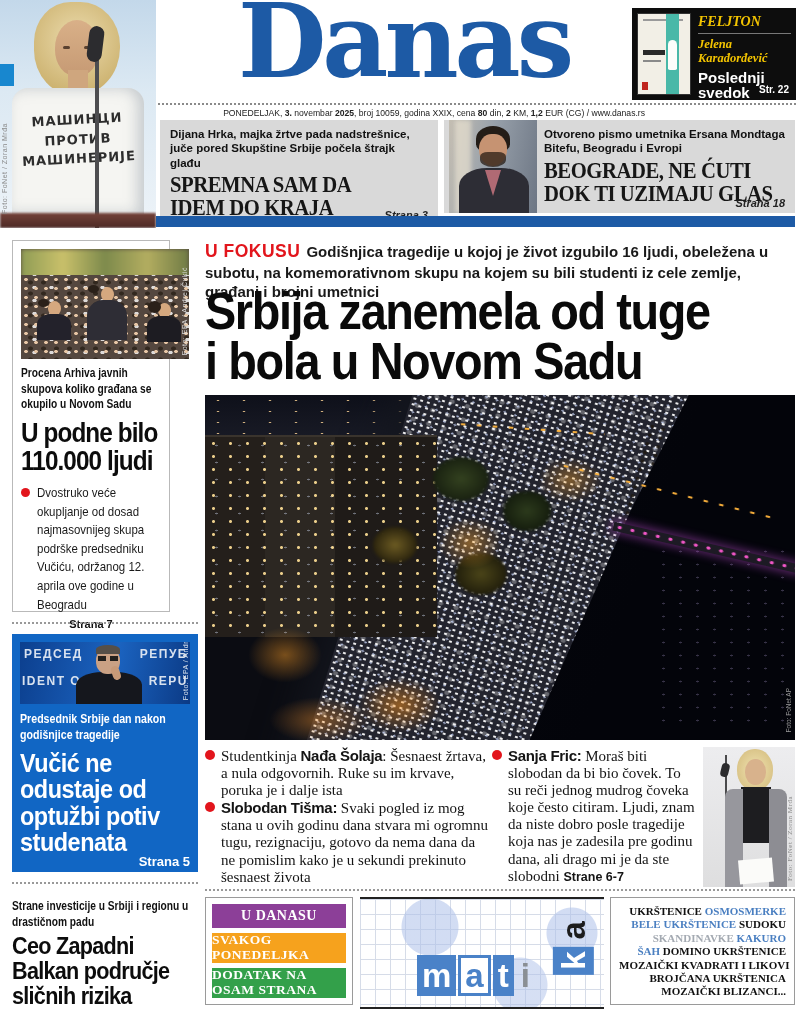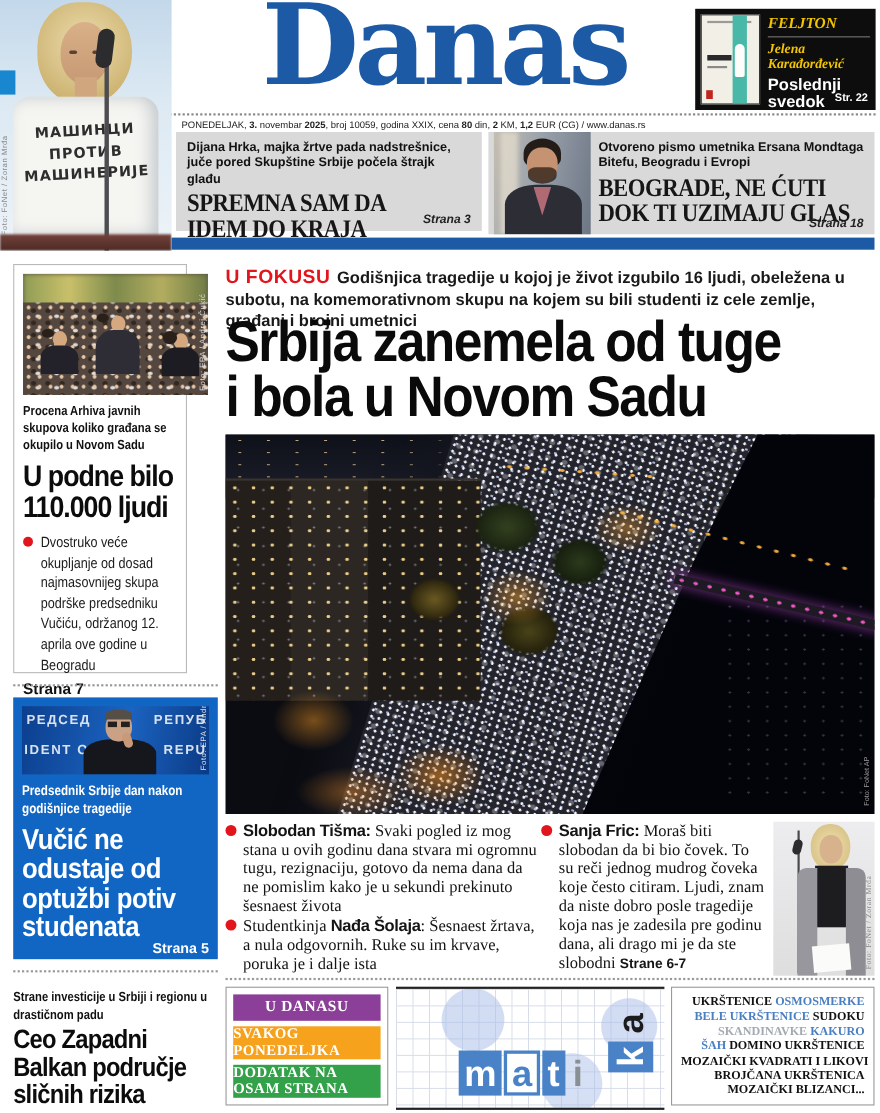--- a/index.html
+++ b/index.html
@@ -10,21 +10,21 @@
   .cx85{transform:scaleX(.85);transform-origin:0 0;width:117.6%;}
   .vcred{position:absolute;writing-mode:vertical-rl;transform:rotate(180deg);
          font-size:7px;color:#8a8a8a;letter-spacing:.5px;white-space:nowrap;}
 
   
   .logo{left:178px;top:-10px;width:452px;text-align:center;
         font-family:"DejaVu Serif",serif;font-weight:bold;font-size:102px;line-height:1;
         color:#1d5aa5;letter-spacing:-4px;}
   .blue-square{left:0;top:64px;width:14px;height:22px;background:#1887cf;z-index:6;}
   .dotline{left:26px;top:103px;width:770px;border-top:2px dotted #8a8a8a;height:0;}
-  .dateline{left:165px;top:108px;width:480px;text-align:left;font-size:8.6px;color:#222;}
+  .dateline{left:165px;top:108px;width:480px;text-align:right;font-size:8.6px;color:#222;}
   .dateline .bd{font-weight:bold;}
 
   
   .feljton{right:4px;top:8px;width:164px;height:92px;background:#0d0d0d;z-index:6;
            display:flex;padding:5px;box-sizing:border-box;}
   .book{position:relative;width:52px;height:80px;background:#f2efe6;border:1px solid #333;flex:0 0 auto;}
   .book-band{position:absolute;left:28px;top:0;width:13px;height:100%;background:#49b8a8;}
   .book-fig{position:absolute;left:30px;top:26px;width:9px;height:30px;background:#fdfdfb;border-radius:5px 5px 2px 2px;}
   .book-title{position:absolute;left:5px;top:36px;width:22px;height:5px;background:#2a2a2a;}
   .book-line{position:absolute;left:5px;top:46px;width:18px;height:2px;background:#8a8a8a;}
@@ -53,21 +53,21 @@
            transform:rotate(-3deg);font-family:"DejaVu Sans",sans-serif;
            font-size:13px;font-weight:bold;color:#2d2d2d;letter-spacing:1px;line-height:1.5;}
   .wm-mic-head{position:absolute;left:88px;top:26px;width:15px;height:36px;background:#2c2c2f;
                border-radius:8px;transform:rotate(7deg);}
   .wm-mic-rod{position:absolute;left:95px;top:58px;width:4px;height:170px;background:#4d4d50;}
   .wm-band{position:absolute;left:0;bottom:0;width:100%;height:15px;
            background:linear-gradient(#73423a,#4d2a25);filter:blur(1px);}
 
   
   .teaser{background:#d9d9d9;}
-  .teaser1{left:160px;top:120px;width:278px;height:90px;padding:7px 10px;box-sizing:border-box;}
+  .teaser1{left:160px;top:120px;width:278px;height:105px;padding:7px 10px;box-sizing:border-box;}
   .teaser2{left:444px;top:120px;width:351px;height:93px;}
   .kicker{font-size:11.5px;font-weight:bold;line-height:1.25;color:#111;}
   .teaser-hl{font-family:"Liberation Serif",serif;font-weight:bold;font-size:23px;line-height:1.0;
              color:#161616;margin-top:3px;letter-spacing:-.5px;}
   .teaser-page{position:absolute;right:10px;bottom:4px;font-style:italic;font-weight:bold;
                font-size:11px;color:#222;}
   .man-photo{position:absolute;left:5px;top:0;width:88px;height:93px;overflow:hidden;
              background:linear-gradient(100deg,#c4beb2 0%,#97a0aa 45%,#6d7684 100%);}
   .mn-pillar{position:absolute;left:6px;top:0;width:16px;height:100%;background:rgba(235,228,210,.65);filter:blur(2px);}
   .mn-hair{position:absolute;left:27px;top:6px;width:34px;height:26px;background:#241d17;border-radius:50% 50% 30% 30%;}
@@ -97,21 +97,21 @@
   .cp-body{width:34px;height:26px;border-radius:40% 40% 0 0;margin-top:-2px;}
   .cp-flower{position:absolute;width:38px;height:18px;border-radius:50%;filter:blur(.5px);
     background:radial-gradient(circle at 25% 50%,#e8a7b8 3px,transparent 4px),
                radial-gradient(circle at 55% 40%,#f4f0ea 3px,transparent 4px),
                radial-gradient(circle at 80% 60%,#d98597 3px,transparent 4px),
                radial-gradient(circle at 40% 70%,#5d7а43 3px,transparent 4px),#4e6135;}
   .side-kicker{font-size:12px;font-weight:bold;line-height:1.3;margin-top:7px;}
   .side-hl{font-size:27px;font-weight:bold;line-height:1.04;letter-spacing:-1px;margin-top:6px;color:#0c0c0c;}
   .side-bullet{position:relative;margin-top:9px;padding-left:16px;font-size:13.5px;line-height:1.38;color:#1a1a1a;}
   .side-bullet::before{content:"";position:absolute;left:0;top:4px;width:9px;height:9px;border-radius:50%;background:#e2151c;}
-  .side-page{text-align:left;font-weight:bold;font-size:14px;margin-top:4px;}
+  .side-page{text-align:center;font-weight:bold;font-size:11px;margin-top:4px;}
   .dotsep{border-top:2px dotted #999;height:0;}
 
   .box2{left:12px;top:634px;width:186px;height:238px;background:#1166c4;color:#fff;
         padding:8px;box-sizing:border-box;}
   .vucic-photo{position:relative;width:170px;height:62px;overflow:hidden;
         background:linear-gradient(100deg,#0c3f8e,#1b63c0 55%,#0b3a85);}
   .vp-t{position:absolute;font-weight:bold;font-size:12px;color:#eef2f8;letter-spacing:1.5px;opacity:.9;}
   .vp-head{position:absolute;left:76px;top:6px;width:24px;height:26px;background:#caa184;border-radius:46%;}
   .vp-hair{position:absolute;left:76px;top:3px;width:24px;height:9px;background:#564f48;border-radius:50% 50% 0 0;}
   .vp-glass{position:absolute;left:78px;top:14px;width:20px;height:5px;
@@ -400,24 +400,24 @@
     <div class="mp-glow" style="left:330px;top:60px;width:70px;height:50px;background:radial-gradient(rgba(255,170,50,.4),transparent 65%);"></div>
     <div class="mp-glow" style="left:60px;top:300px;width:110px;height:50px;background:radial-gradient(rgba(255,150,40,.4),transparent 65%);"></div>
     <div class="mp-lightrow" style="right:20px;top:92px;width:220px;transform:rotate(14deg);"></div>
     <div class="mp-lightrow" style="left:250px;top:30px;width:150px;transform:rotate(4deg);"></div>
     <div class="mp-credit">Foto: FoNet AP</div>
   </div>
 
   <div class="abs quotes">
     <div class="qcol1">
       <div class="qitem">
-        <span class="qname">Slobodan Tišma:</span><span> Svaki pogled iz mog stana u ovih godinu dana stvara mi ogromnu tugu, rezignaciju, gotovo da nema dana da ne pomislim kako je u sekundi prekinuto šesnaest života</span>
+        <span>Studentkinja </span><span class="qname">Nađa Šolaja</span><span>: Šesnaest žrtava, a nula odgovornih. Ruke su im krvave, poruka je i dalje ista</span>
       </div>
       <div class="qitem">
-        <span>Studentkinja </span><span class="qname">Nađa Šolaja</span><span>: Šesnaest žrtava, a nula odgovornih. Ruke su im krvave, poruka je i dalje ista</span>
+        <span class="qname">Slobodan Tišma:</span><span> Svaki pogled iz mog stana u ovih godinu dana stvara mi ogromnu tugu, rezignaciju, gotovo da nema dana da ne pomislim kako je u sekundi prekinuto šesnaest života</span>
       </div>
     </div>
     <div class="qcol2">
       <div class="qitem">
         <div class="fric-photo">
           <div class="fp-stand"></div>
           <div class="fp-mic"></div>
           <div class="fp-hair"></div>
           <div class="fp-face"></div>
           <div class="fp-top"></div>

